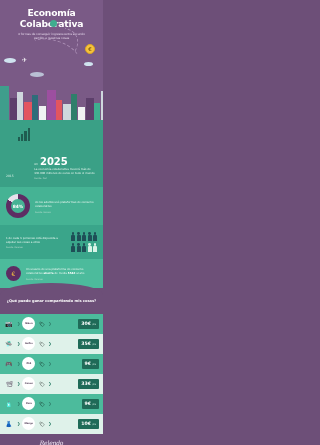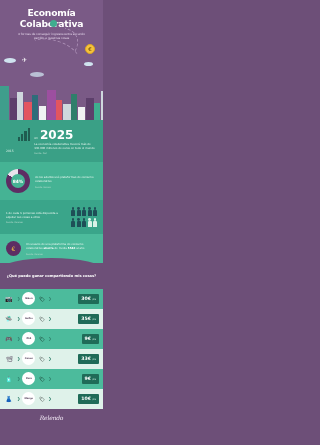--- a/index.html
+++ b/index.html
@@ -65,21 +65,21 @@
   .green-a { background: #3aa086; padding: 8px 6px; }
   .green-b { background: #45b394; padding: 7px 6px; }
   .green-c { background: #3aa58a; padding: 7px 6px; }
   .green-d { background: #4cbb9c; padding: 7px 6px; position: relative; }
 
   .stat-row { display: flex; align-items: flex-start; gap: 4px; }
   .bars { display: flex; align-items: flex-end; gap: 1px; height: 13px; }
   .bar { width: 2.4px; background: #1f5c50; }
   .year-small { color: #d7f0e6; font-size: 3px; align-self: flex-end;
                 margin-bottom: 1px; }
-  .big-year { color: #ffffff; font-size: 12px; font-weight: bold; }
+  .big-year { color: #ffffff; font-size: 10px; font-weight: bold; margin-top: 28px; }
   .pre-year { color: #cdeade; font-size: 3px; margin-right: 2px; }
   .body-txt { color: #eaf7f1; font-size: 2.7px; line-height: 1.55; }
   .src-txt { color: #b9ddcf; font-size: 2.1px; margin-top: 2px; }
 
   
   .donut-wrap { display: flex; align-items: center; gap: 5px; }
   .donut {
     width: 24px; height: 24px; border-radius: 50%;
     background: conic-gradient(#5d2d63 0% 84%, #e9e2ec 84% 100%);
     display: flex; align-items: center; justify-content: center;

